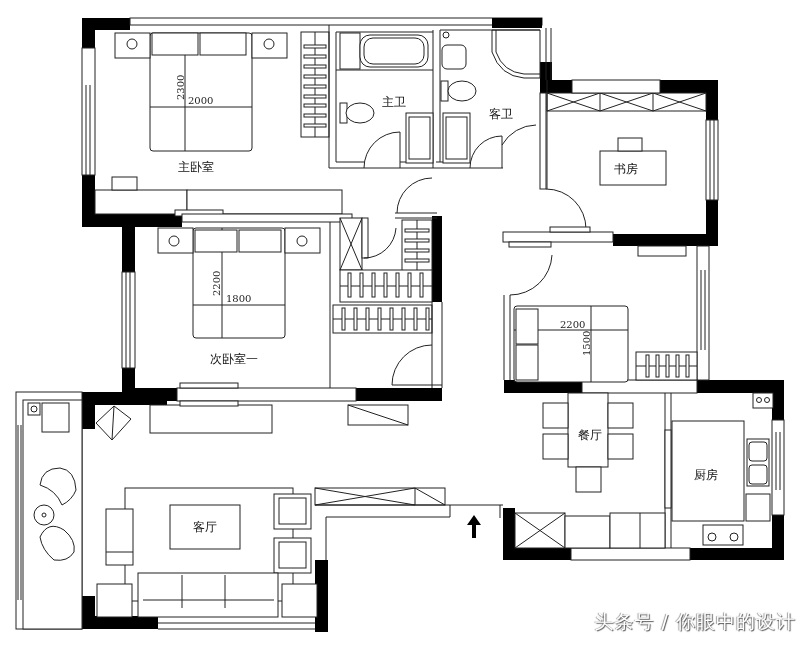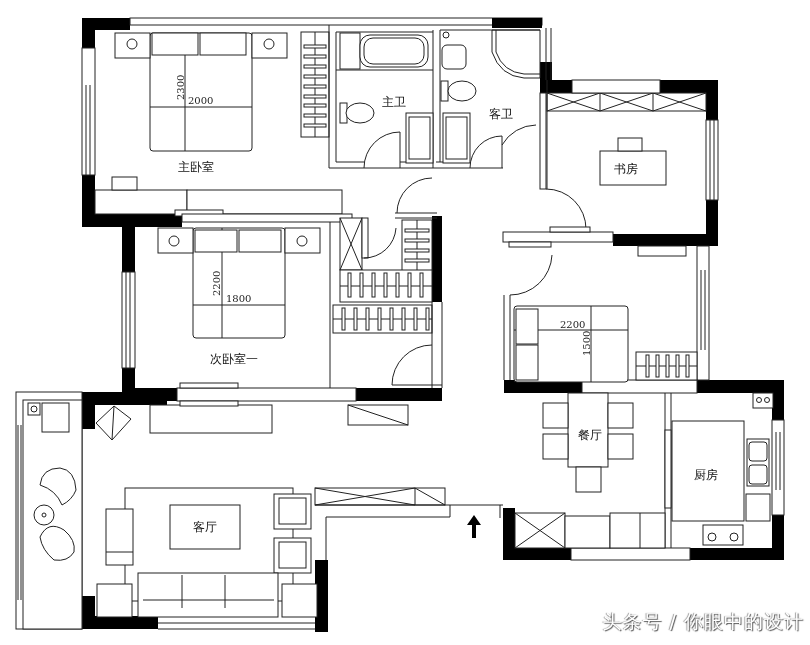--- a/index.html
+++ b/index.html
@@ -3,21 +3,21 @@
 <meta charset="utf-8">
 <style>
   html, body { margin:0; padding:0; background:#ffffff; }
   body { width:810px; height:645px; overflow:hidden; position:relative; font-family:"DejaVu Sans", sans-serif; }
   svg { position:absolute; left:0; top:0; }
   .w { fill:#000; }
   .ln { fill:none; stroke:#222; stroke-width:1; }
   .fw { fill:#fff; stroke:#222; stroke-width:1; }
   .room-label { font-family:"DejaVu Sans", sans-serif; font-size:12px; fill:#111; }
   .dim { font-family:"DejaVu Serif", serif; font-size:10px; fill:#222; }
-  .watermark { position:absolute; right:6px; bottom:10px; font-family:"DejaVu Sans", sans-serif; font-size:19px; color:#fff; text-shadow: 1px 1px 1px #555, -1px 0 1px #999; letter-spacing:1px; }
+  .watermark { position:absolute; right:14px; bottom:10px; font-family:"DejaVu Sans", sans-serif; font-size:19px; color:#fff; text-shadow: 1px 1px 1px #555, -1px 0 1px #999; letter-spacing:1px; }
 </style>
 </head>
 <body>
 
 <svg width="810" height="645" viewBox="0 0 810 645">
 
   <g>
 
     <rect class="w" x="82" y="18" width="48" height="12"></rect>
     <rect class="w" x="82" y="18" width="13" height="30"></rect>

